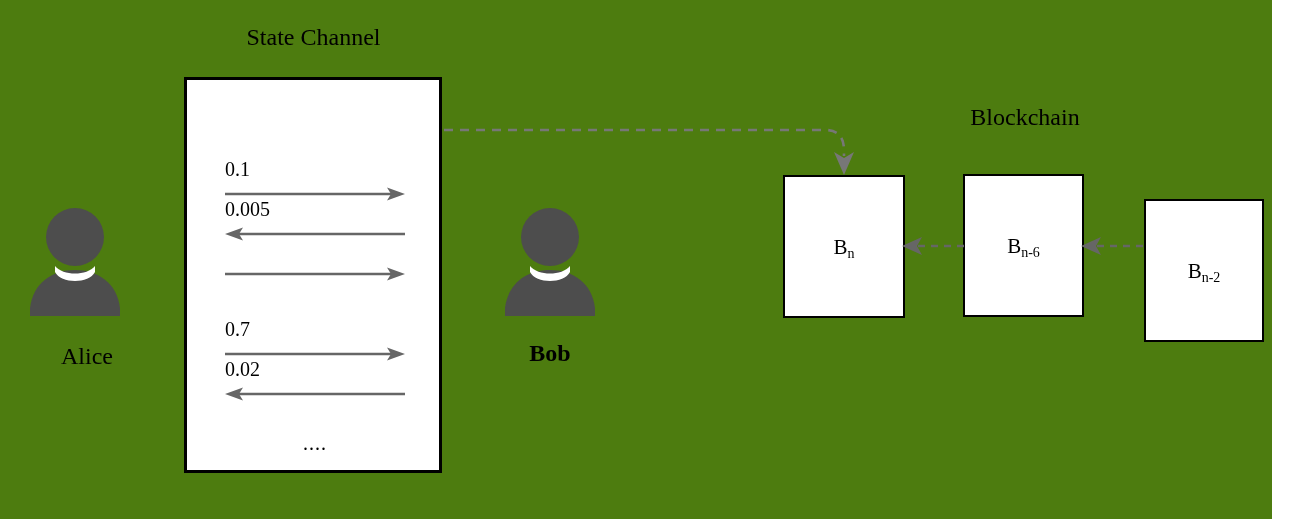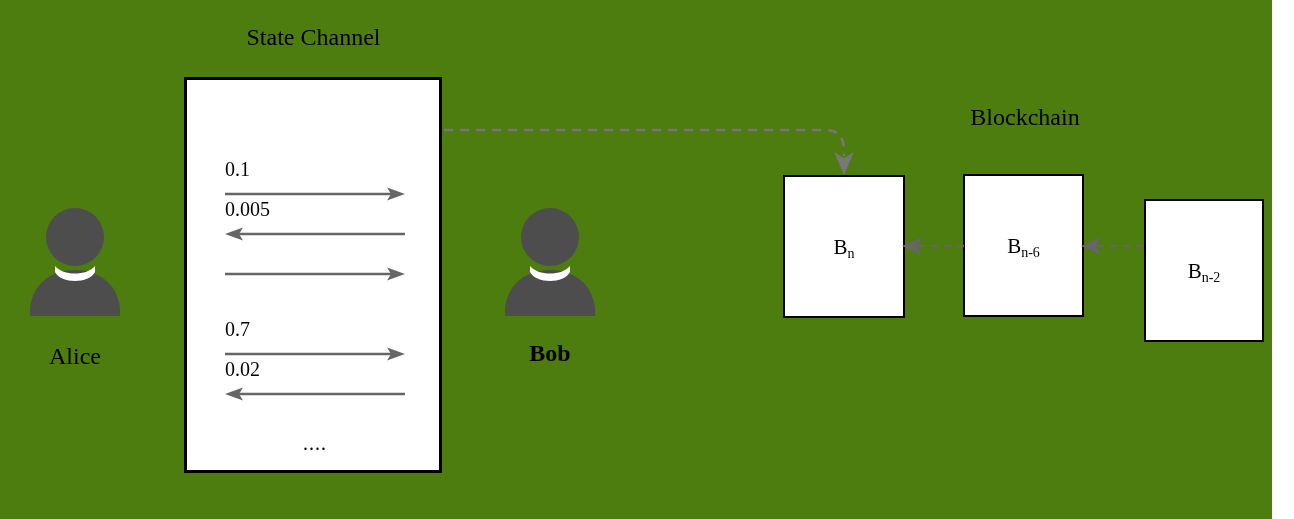--- a/index.html
+++ b/index.html
@@ -71,21 +71,21 @@
   #block-n2 { left: 1144px; top: 191px; width: 120px; height: 143px; margin-top: 8px; }
 
   .person {
     position: absolute;
     width: 100px;
     height: 116px;
   }
   #alice-figure { left: 25px;  top: 204px; }
   #bob-figure   { left: 500px; top: 204px; }
   #alice-label {
-    left: 0; top: 343px; width: 150px;
+    left: 12px; top: 343px; width: 150px;
     text-align: center; font-size: 24px;
   }
   #bob-label {
     left: 475px; top: 340px; width: 150px;
     text-align: center; font-size: 24px; font-weight: bold;
   }
 
   .tx-row {
     position: absolute;
     left: 225px;

